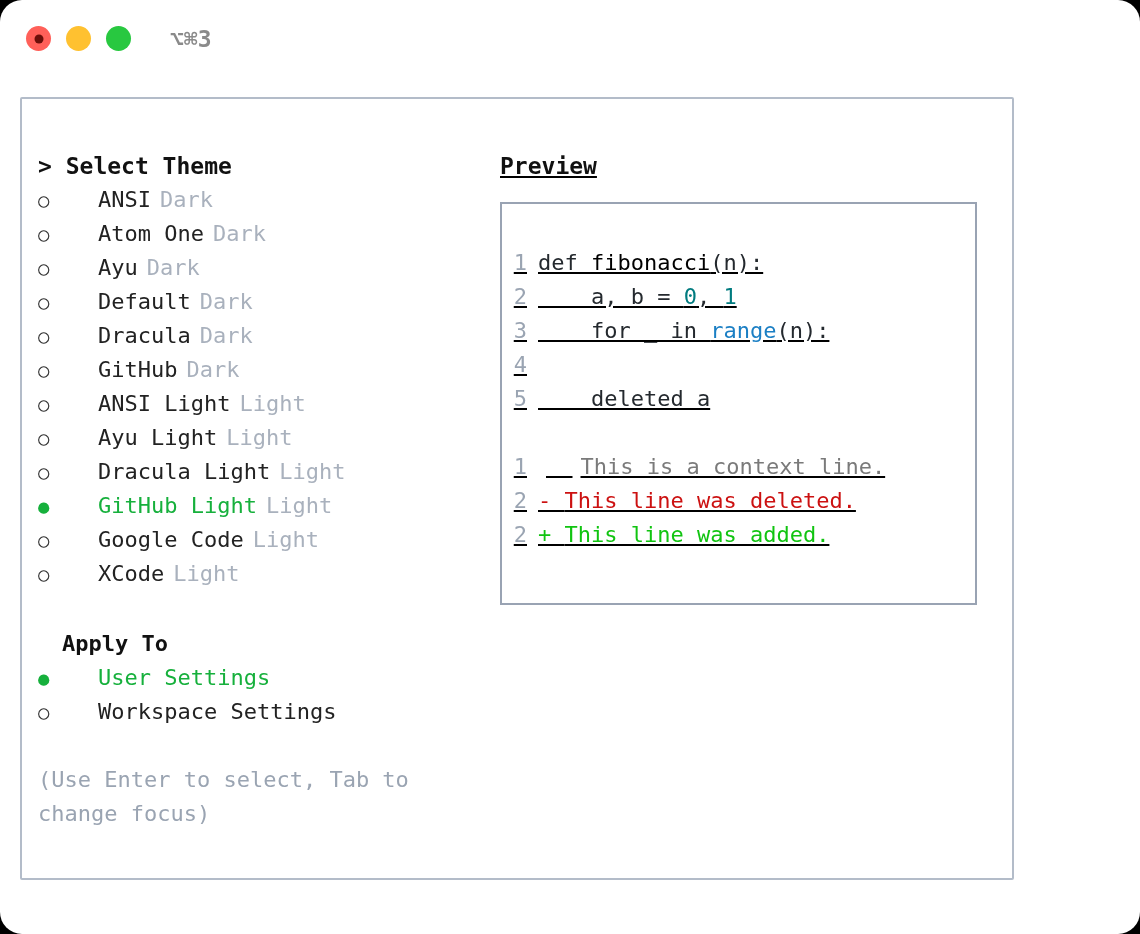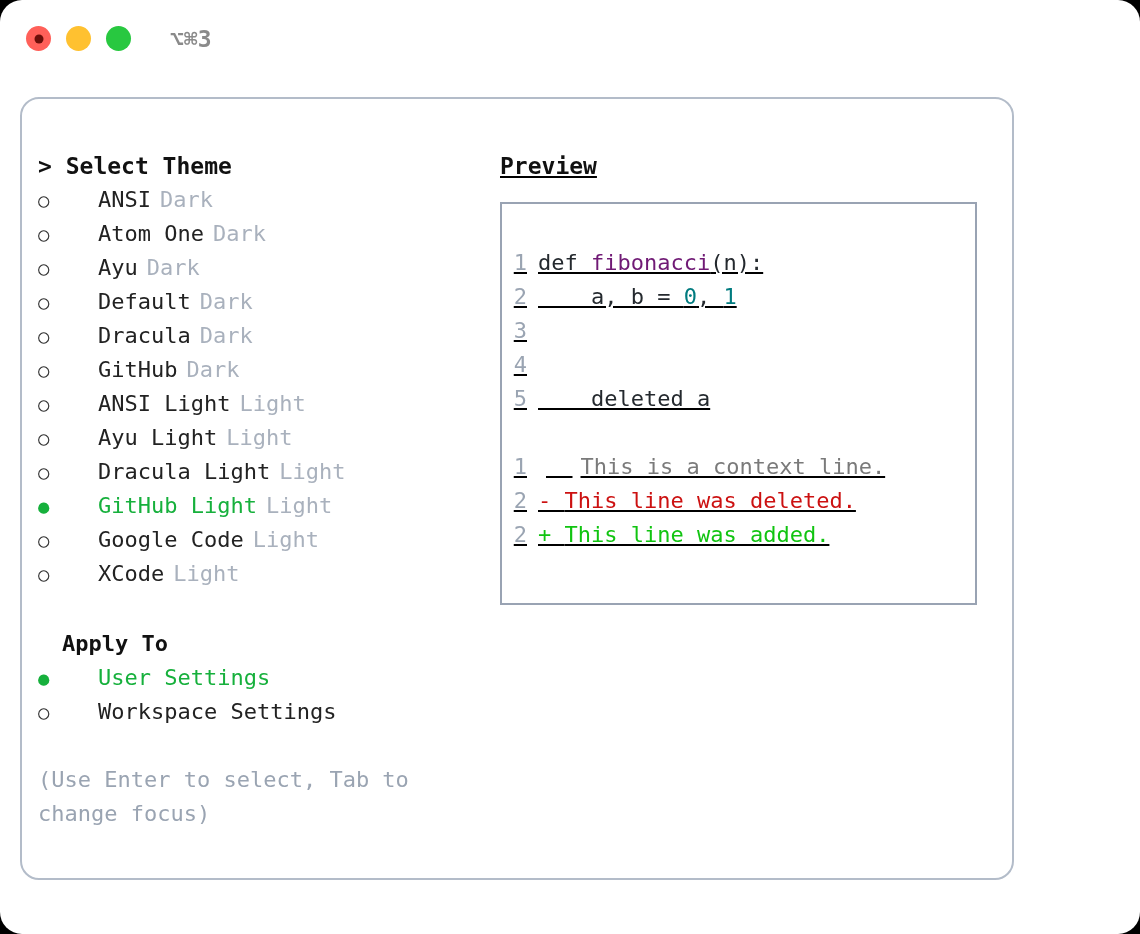--- a/index.html
+++ b/index.html
@@ -61,21 +61,21 @@
   }
 
   
   #panel {
     position: absolute;
     left: 20px;
     top: 97px;
     width: 994px;
     height: 783px;
     border: 2px solid #b3bcc9;
-    border-radius: 19px;
+    border-radius: 2px;
     background: #ffffff;
   }
 
   
   #left-col {
     position: absolute;
     left: 16px;
     top: 50px;
     width: 450px;
   }
@@ -166,21 +166,21 @@
 
   .lineno {
     flex: 0 0 36px;
     text-align: right;
     color: #9aa4b2;
     padding-right: 11px;
   }
 
   .code-text { color: #24292e; }
 
-  .tok-fn     { color: #701a75; }
+  .tok-fn     { color: #000000; }
   .tok-num    { color: #007b7f; }
   .tok-builtin{ color: #1b7fc4; }
 
   .gap-line { height: 34px; }
 
   .diff-ctx { color: #7a7a7a; margin-left: 8px; }
   .diff-del { color: #cc1111; }
   .diff-add { color: #11c411; }
 </style>
 </head>
@@ -231,21 +231,21 @@
       <div id="hint">(Use Enter to select, Tab to change focus)</div>
     </div>
 
     <div id="right-col">
       <div id="preview-title">Preview</div>
 
       <div id="preview-box">
         <div id="code-block">
             <div class="code-line"><span class="lineno">1</span><span><span class="code-text">def </span><span class="tok-fn">fibonacci</span><span class="code-text">(n):</span></span></div>
             <div class="code-line"><span class="lineno">2</span><span><span class="code-text">    a, b = </span><span class="tok-num">0</span><span class="code-text">, </span><span class="tok-num">1</span></span></div>
-            <div class="code-line"><span class="lineno">3</span></div>
+            <div class="code-line"><span class="lineno">3</span><span><span class="code-text">    for _ in </span><span class="tok-builtin">range</span><span class="code-text">(n):</span></span></div>
             <div class="code-line"><span class="lineno">4</span></div>
             <div class="code-line"><span class="lineno">5</span><span><span class="code-text">    deleted a</span></span></div>
           </div>
         <div class="gap-line"></div>
         <div id="diff-block">
             <div class="code-line"><span class="lineno">1</span><span class="diff-ctx">  </span><span class="diff-ctx">This is a context line.</span></div>
             <div class="code-line"><span class="lineno">2</span><span class="diff-del">- </span><span class="diff-del">This line was deleted.</span></div>
             <div class="code-line"><span class="lineno">2</span><span class="diff-add">+ </span><span class="diff-add">This line was added.</span></div>
           </div>
       </div>

